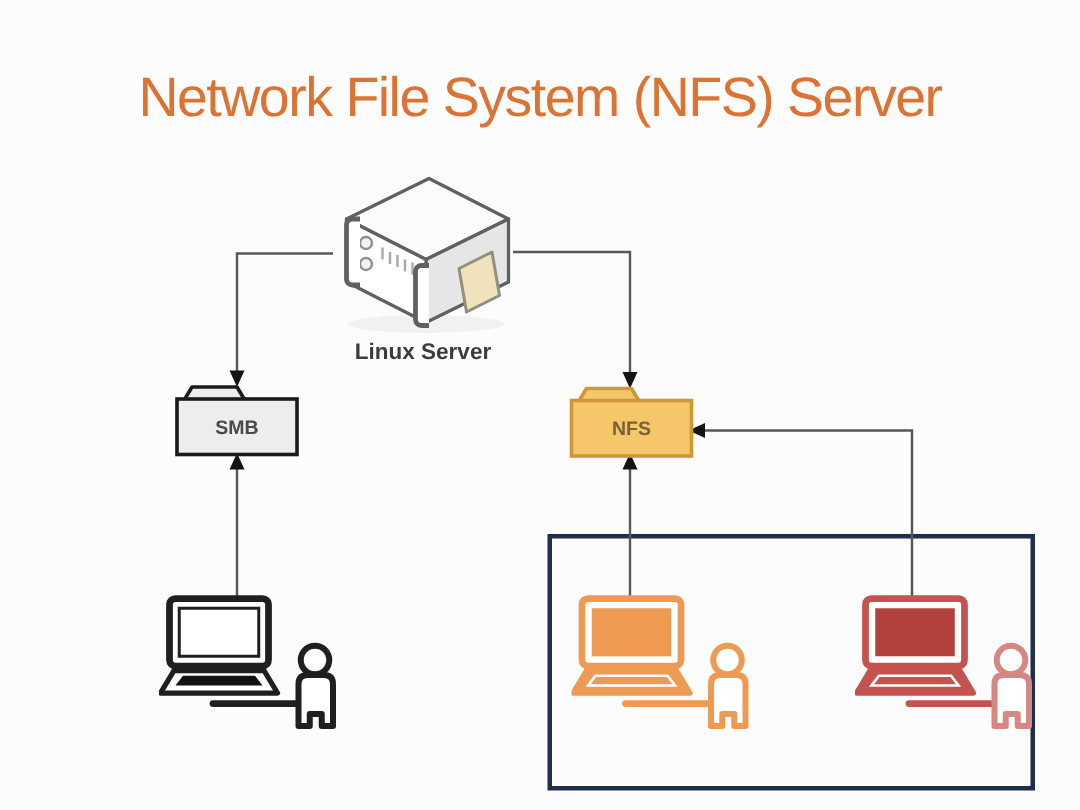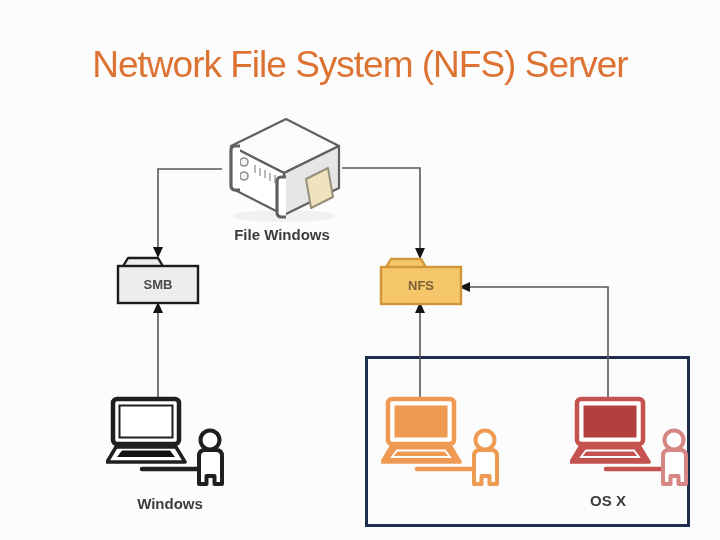--- a/index.html
+++ b/index.html
@@ -96,21 +96,21 @@
       <line x1="45" y1="57" x2="45" y2="65"></line>
         <line x1="50" y1="60" x2="50" y2="68"></line>
       <line x1="55" y1="62" x2="55" y2="70"></line>
         <line x1="60" y1="65" x2="60" y2="73"></line>
     </g>
     <path d="M 20,33 h -5 a4,4 0 0 0 -4,4 v 36 a4,4 0 0 0 4,4 h 5" fill="#ffffff" stroke="#606060" stroke-width="3.2"></path>
     <path d="M 66,64 h -5 a4,4 0 0 0 -4,4 v 32 a4,4 0 0 0 4,4 h 5" fill="#ffffff" stroke="#606060" stroke-width="3.2"></path>
     <polygon points="86,66 108,55 113,84 91,95" fill="var(--server-card,#F0E2BC)" stroke="#94907e" stroke-width="2" stroke-linejoin="round"></polygon>
   </svg>
 
-  <div class="node-label" style="left:222px;top:226px;">File Windows</div>
+  <div class="node-label" style="left:222px;top:226px;">Linux Server</div>
 
   <svg class="abs icon" style="left:114px;top:254px;" width="88" height="52" viewBox="0 0 88 52">
     <polygon points="8,14 14,4 44,4 50,14" fill="var(--smb-fill,#EDEDED)" stroke="var(--smb-border,#1B1B1B)" stroke-width="2.4" stroke-linejoin="round"></polygon>
     <rect x="4" y="12" width="80" height="37" fill="var(--smb-fill,#EDEDED)" stroke="var(--smb-border,#1B1B1B)" stroke-width="2.4"></rect>
     <text class="folder-text" x="44" y="35" text-anchor="middle" fill="var(--smb-text,#4a4a4a)">SMB</text>
   </svg>
 
   <svg class="abs icon" style="left:377px;top:255px;" width="88" height="52" viewBox="0 0 88 52">
     <polygon points="8,14 14,4 44,4 50,14" fill="var(--nfs-fill,#F6C76A)" stroke="var(--nfs-border,#D09638)" stroke-width="2.4" stroke-linejoin="round"></polygon>
     <rect x="4" y="12" width="80" height="37" fill="var(--nfs-fill,#F6C76A)" stroke="var(--nfs-border,#D09638)" stroke-width="2.4"></rect>
@@ -119,36 +119,34 @@
 
   <svg class="abs icon lap lap-windows" style="left:106px;top:396px;" width="132" height="98" viewBox="0 0 132 98">
     <line class="desk" x1="36" y1="73" x2="103" y2="73"></line>
     <rect class="outerScreen" x="7" y="3" width="66" height="45" rx="4"></rect>
     <rect x="13.5" y="9.5" width="53" height="32" fill="#ffffff" stroke="#1f1f1f" stroke-width="2"></rect>
     <polygon class="base" points="10,51 70,51 79,66 1,66"></polygon>
     <polygon points="16,54.5 64,54.5 69,61 11,61" fill="#111111"></polygon>
     <circle cx="104" cy="44" r="9.5" fill="#ffffff" stroke="#1f1f1f" stroke-width="4"></circle>
     <path class="personShape" d="M93,88 V60 Q93,54 99,54 H110 Q116,54 116,60 V88 H108.5 V80 H100.5 V88 Z"></path>
   </svg>
-  <div class="node-label" style="left:110px;top:495px;">Windows</div>
 
   <svg class="abs icon lap lap-linux" style="left:381px;top:396px;" width="132" height="98" viewBox="0 0 132 98">
     <line class="desk" x1="36" y1="73" x2="103" y2="73"></line>
     <rect class="outerScreen" x="7" y="3" width="66" height="45" rx="4"></rect>
     <rect x="13.5" y="9.5" width="53" height="32" fill="var(--screen)"></rect>
     <polygon class="base" points="10,51 70,51 79,66 1,66"></polygon>
     <polygon points="16,54.5 64,54.5 69,61 11,61" fill="none" stroke="#ffffff" stroke-width="1.8"></polygon>
     <circle cx="104" cy="44" r="9.5" fill="#ffffff" stroke="var(--person)" stroke-width="4"></circle>
     <path class="personShape" d="M93,88 V60 Q93,54 99,54 H110 Q116,54 116,60 V88 H108.5 V80 H100.5 V88 Z"></path>
   </svg>
 
   <svg class="abs icon lap lap-osx" style="left:570px;top:396px;" width="132" height="98" viewBox="0 0 132 98">
     <line class="desk" x1="36" y1="73" x2="103" y2="73"></line>
     <rect class="outerScreen" x="7" y="3" width="66" height="45" rx="4"></rect>
     <rect x="13.5" y="9.5" width="53" height="32" fill="var(--screen)"></rect>
     <polygon class="base" points="10,51 70,51 79,66 1,66"></polygon>
     <polygon points="16,54.5 64,54.5 69,61 11,61" fill="none" stroke="#ffffff" stroke-width="1.8"></polygon>
     <circle cx="104" cy="44" r="9.5" fill="#ffffff" stroke="var(--person)" stroke-width="4"></circle>
     <path class="personShape" d="M93,88 V60 Q93,54 99,54 H110 Q116,54 116,60 V88 H108.5 V80 H100.5 V88 Z"></path>
   </svg>
-  <div class="node-label" style="left:548px;top:492px;">OS X</div>
 
 </div>
 
 </body></html>

